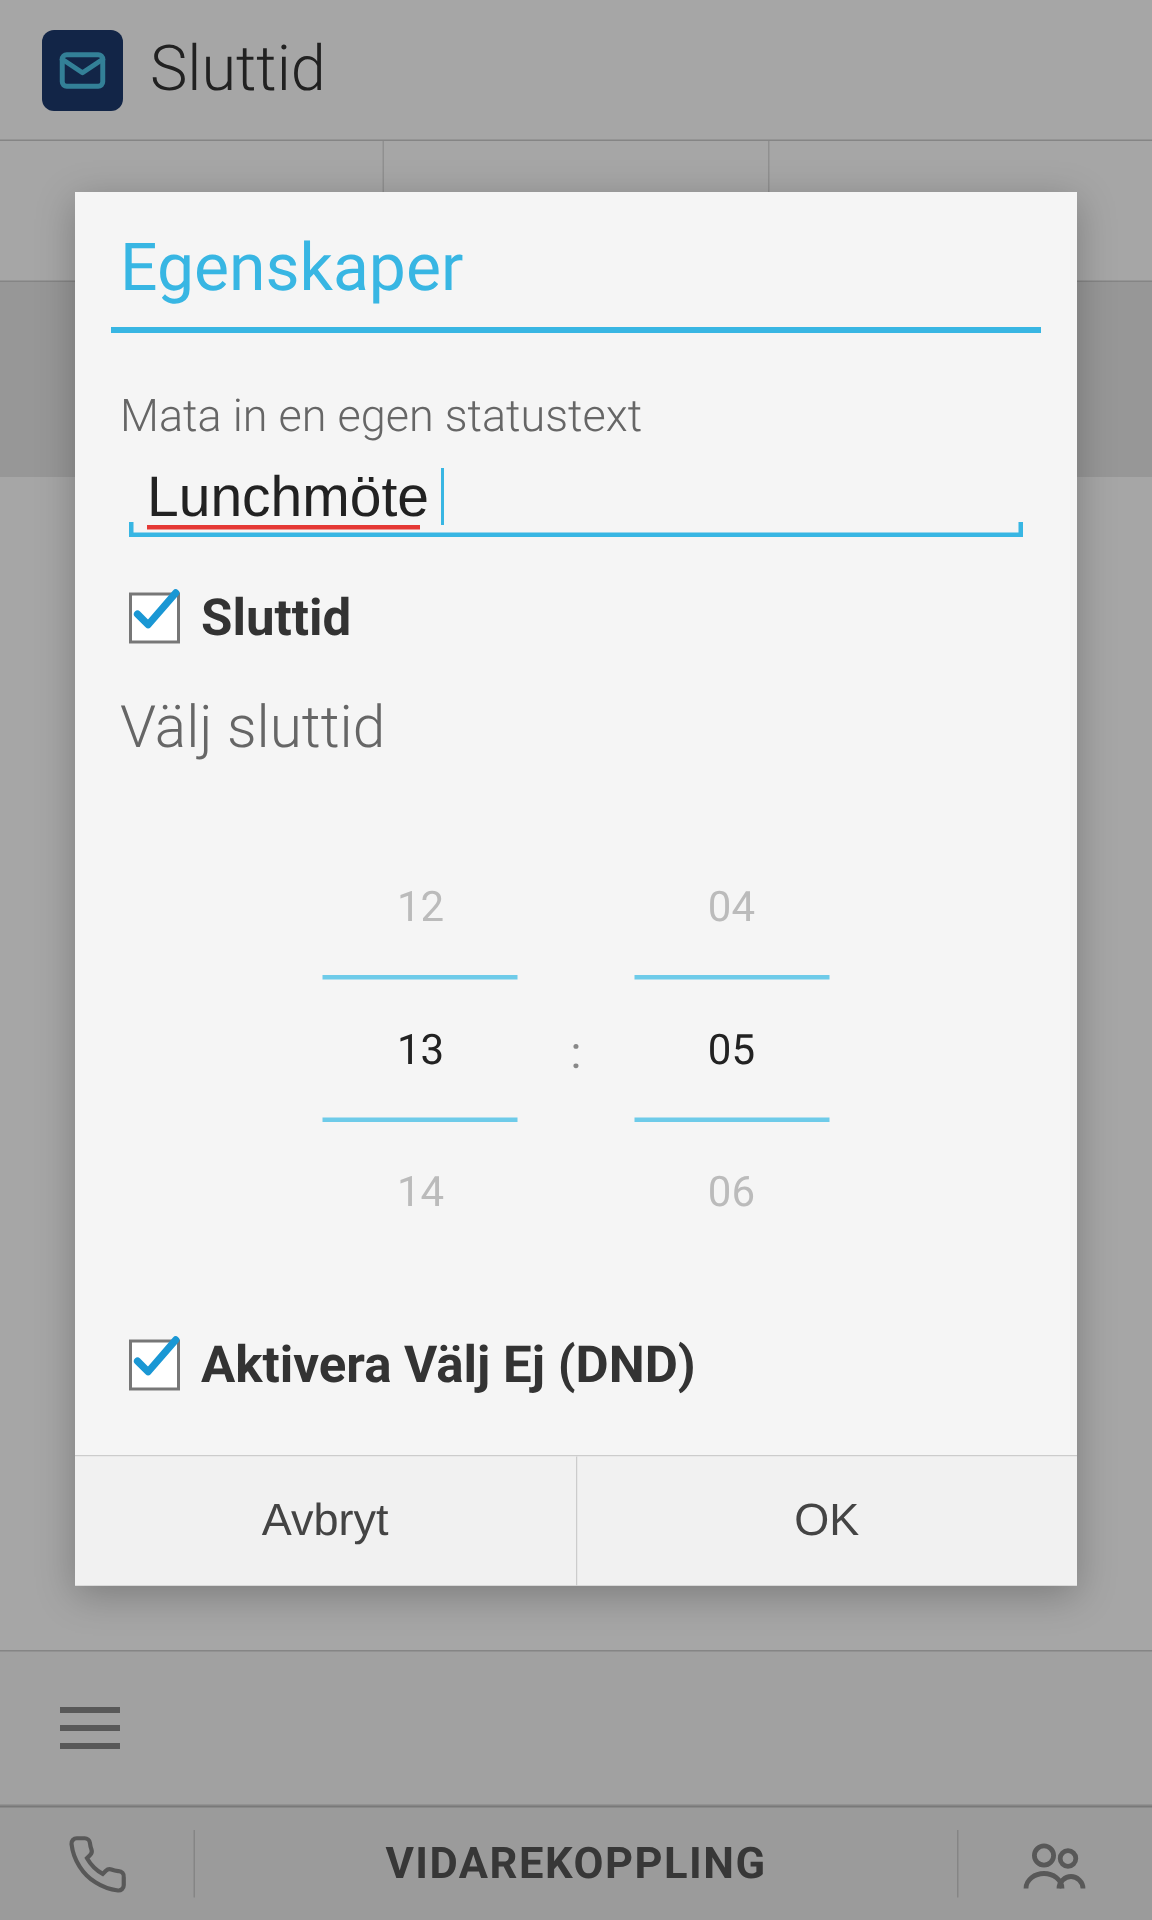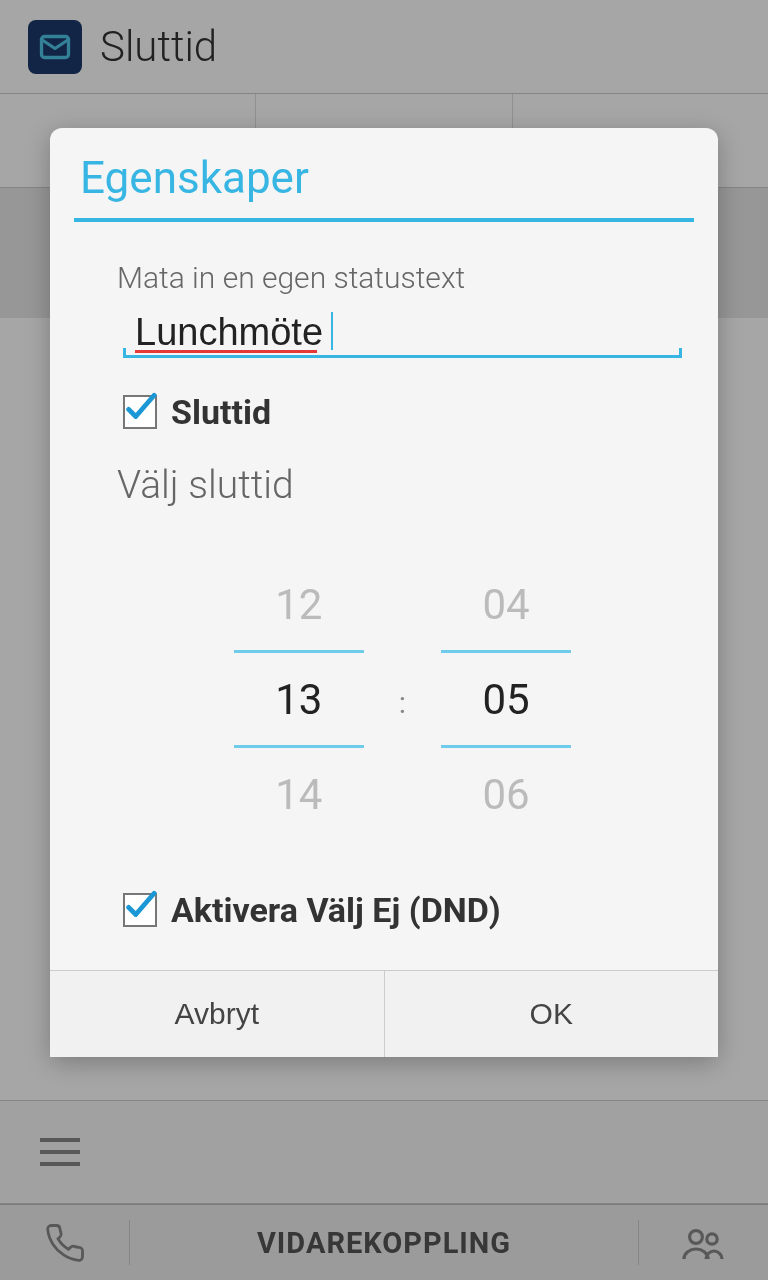--- a/index.html
+++ b/index.html
@@ -46,32 +46,31 @@
   
   .scrim { position: absolute; inset: 0; background: rgba(0,0,0,0.35); }
 
   
   .modal {
     position: absolute;
     left: 50px; right: 50px;
     top: 128px;
     background: #f5f5f5;
     box-shadow: 0 6px 24px rgba(0,0,0,.25);
-    border-radius: 12px;
   }
   .modal-title {
     padding: 24px 30px 14px 30px;
     color: #38b6e3;
     font-size: 44px;
     font-weight: 400;
   }
   .modal-divider {
     height: 4px; margin: 0 24px; background: #38b6e3;
   }
-  .modal-body { padding: 38px 30px 30px 30px; margin-left: 37px; }
+  .modal-body { padding: 38px 30px 30px 30px; }
   .label {
     font-size: 30px; color: #666; margin-bottom: 10px; font-weight: 300;
   }
   .text-input-wrap {
     position: relative;
     margin: 0 6px 36px 6px;
   }
   .text-input {
     width: 100%;
     border: 0;
@@ -122,21 +121,21 @@
   .check-label { font-size: 34px; color: #333; }
 
   .sub-label {
     font-size: 39px; color: #666; font-weight: 300;
     margin-bottom: 50px;
   }
 
   
   .time-picker { display:flex; justify-content:center; align-items:center; gap: 30px; margin-bottom: 50px;}
   .wheel { display:flex; flex-direction:column; align-items:center; width: 140px; }
-  .wheel-row { height: 92px; display:flex; align-items:center; justify-content:center; font-size: 42px; }
+  .wheel-row { height: 92px; display:flex; align-items:center; justify-content:center; font-size: 28px; }
   .faded { color: #bbb; }
   .current { color: #222; }
   .wheel-line { width: 130px; height: 3px; background: #5fc7e8; opacity: .9; }
   .colon { font-size: 30px; color: #888; padding-top: 6px;}
 
   
   .modal-buttons {
     display: flex; border-top: 1px solid #ccc;
   }
   .modal-buttons button {

